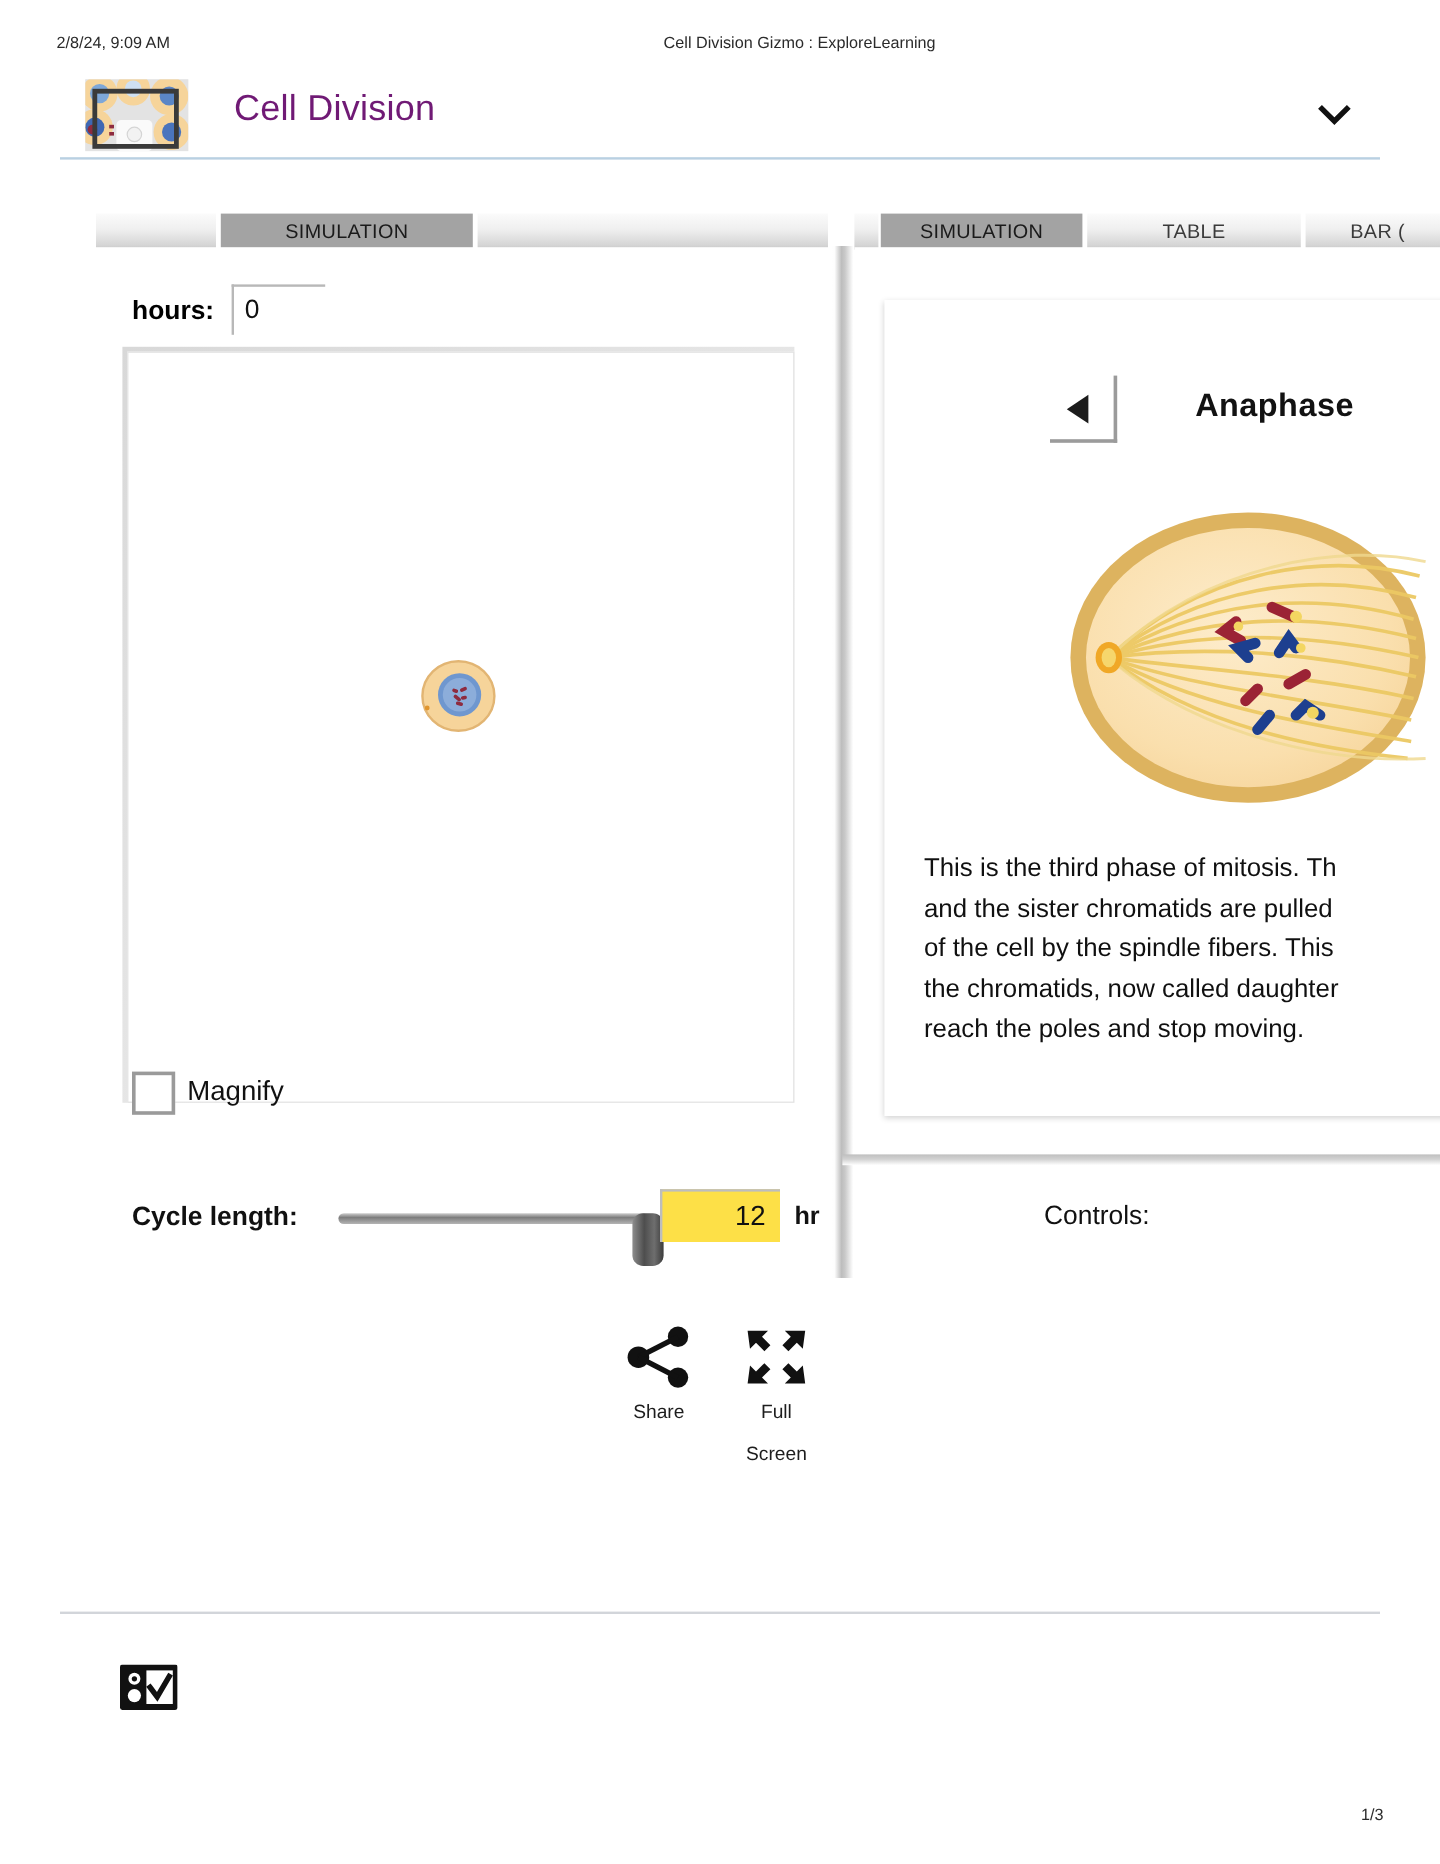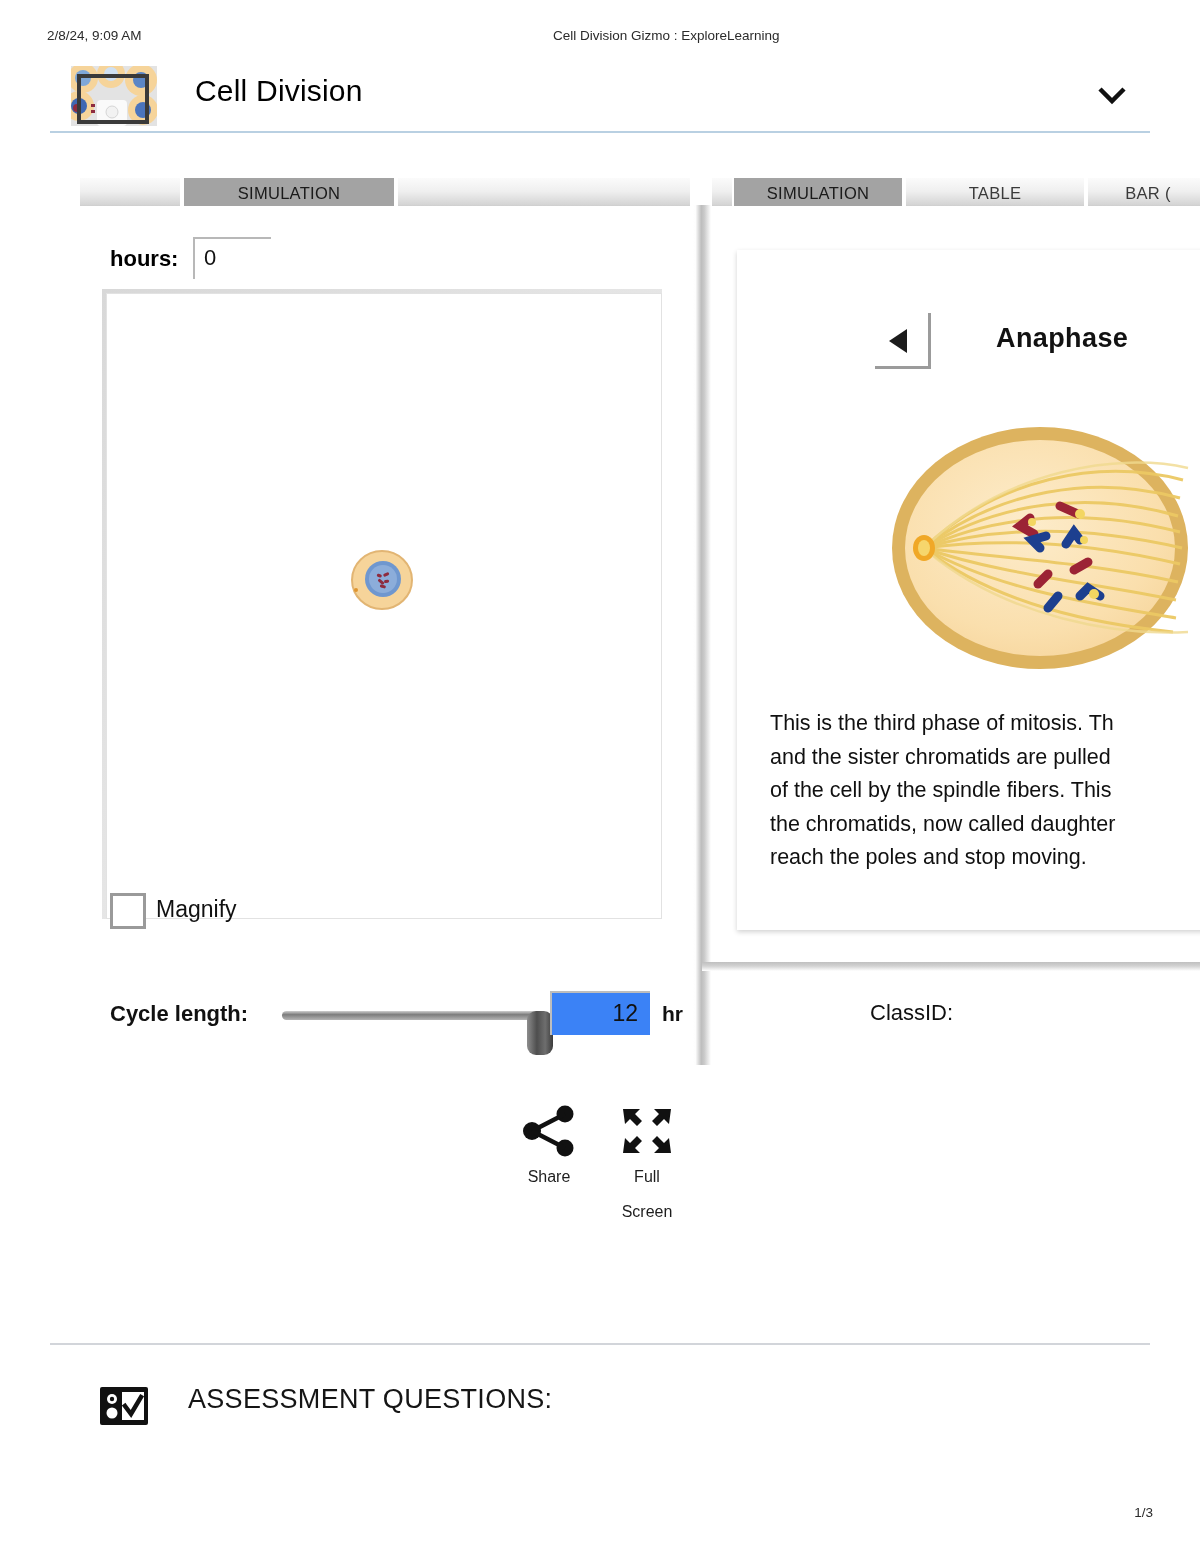--- a/index.html
+++ b/index.html
@@ -33,21 +33,21 @@
     background: #e9e9e9;
     overflow: hidden;
   }
   .giz-thumb .tb-inner { position: absolute; inset: 0; }
   .giz-thumb .tb-frame {
     position: absolute; left: 6px; top: 8px; width: 72px; height: 50px;
     border: 4px solid #3a3a3a; background: transparent;
   }
   .giz-title {
     position: absolute; left: 145px; top: 10px;
-    font-size: 30px; font-weight: 400; color: #000000;
+    font-size: 30px; font-weight: 400; color: #701a75;
     letter-spacing: 0.2px;
     text-align: right;
   }
   .giz-chevron {
     position: absolute; right: 18px; top: 16px; width: 40px; height: 30px;
   }
   .giz-rule {
     position: absolute; top: 131px; left: 50px; width: 1100px; height: 2px;
     background: #b9d0e2;
   }
@@ -168,21 +168,21 @@
     border-radius: 5px;
     background: linear-gradient(to bottom, #cfcfcf 0%, #7d7d7d 40%, #b4b4b4 100%);
   }
   .slider-thumb {
     position: absolute; left: 245px; top: 0px; width: 26px; height: 44px;
     border-radius: 9px;
     background: linear-gradient(to right, #8d8d8d 0%, #4e4e4e 38%, #6e6e6e 70%, #3c3c3c 100%);
   }
   .cycle-input {
     position: absolute; left: 440px; top: -4px; width: 100px; height: 44px;
-    background: #3b82f6;
+    background: #fde047;
     border-top: 2px solid #bdbdbd;
     border-left: 2px solid #bdbdbd;
   }
   .cycle-input .cv {
     position: absolute; right: 12px; top: 7px;
     font-size: 23px; color: #111;
   }
   .cycle-unit {
     position: absolute; left: 552px; top: 7px;
     font-size: 21px; font-weight: 700; color: #111;
@@ -421,21 +421,21 @@
 </div>
 
 <div class="desc-text">
   <div>This is the third phase of mitosis. Th</div>
   <div>and the sister chromatids are pulled</div>
   <div>of the cell by the spindle fibers. This</div>
   <div>the chromatids, now called daughter</div>
   <div>reach the poles and stop moving.</div>
 </div>
 
-<div class="controls-label">ClassID:</div>
+<div class="controls-label">Controls:</div>
 
 <div class="footer-actions">
   <div class="fa-item fa-share">
     <svg viewBox="0 0 60 52" width="60" height="52">
       <circle cx="46" cy="9" r="8.5" fill="#111"></circle>
       <circle cx="46" cy="43" r="8.5" fill="#111"></circle>
       <circle cx="13" cy="26" r="9" fill="#111"></circle>
       <line x1="13" y1="26" x2="46" y2="9" stroke="#111" stroke-width="4.5"></line>
       <line x1="13" y1="26" x2="46" y2="43" stroke="#111" stroke-width="4.5"></line>
     </svg>
@@ -460,18 +460,17 @@
   <div class="assess-icon">
     <svg viewBox="0 0 48 38" width="48" height="38">
       <rect x="0" y="0" width="48" height="38" rx="2" fill="#111"></rect>
       <circle cx="12" cy="12" r="5" fill="#fff"></circle>
       <circle cx="12" cy="26" r="5.5" fill="#fff"></circle>
       <circle cx="12" cy="12" r="2.2" fill="#111"></circle>
       <rect x="22" y="5" width="22" height="28" fill="#fff"></rect>
       <path d="M25 19 L31 27 L41 10" fill="none" stroke="#111" stroke-width="4.5" stroke-linecap="square"></path>
     </svg>
   </div>
-  <div class="assess-title">ASSESSMENT QUESTIONS:</div>
 </div>
 
 <div class="print-foot">
   <span class="pf-right">1/3</span>
 </div>
 
 </body></html>

